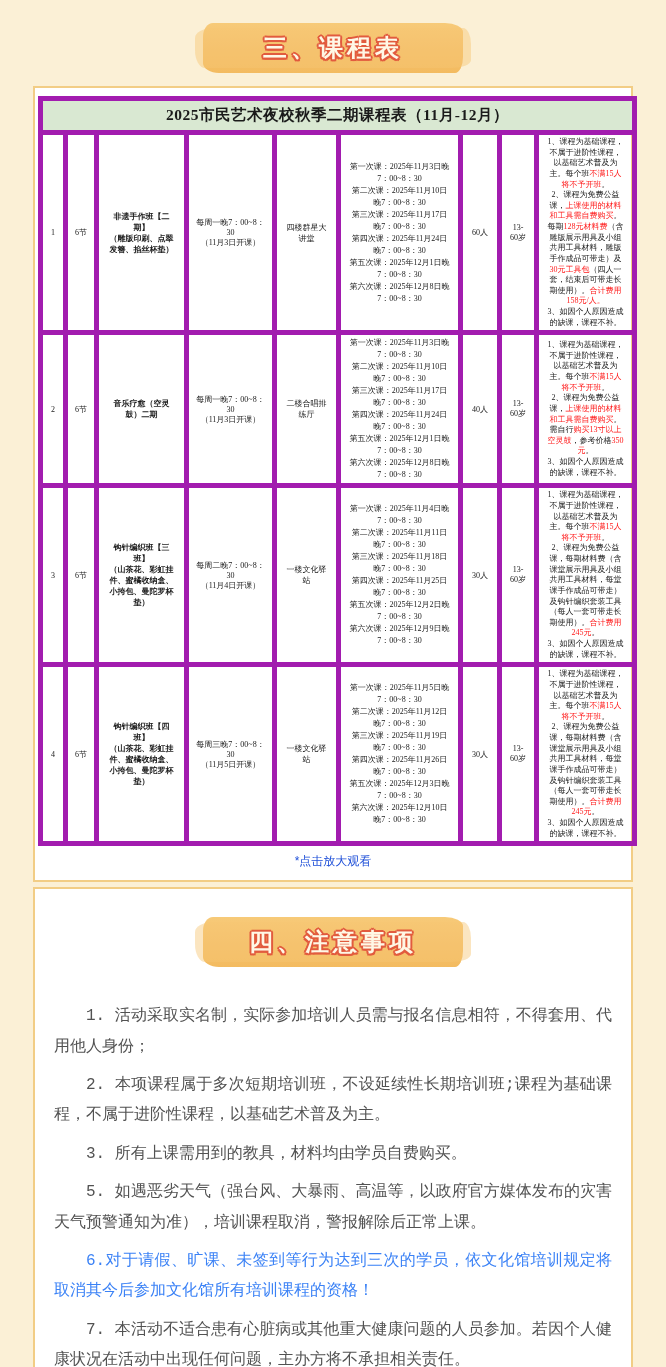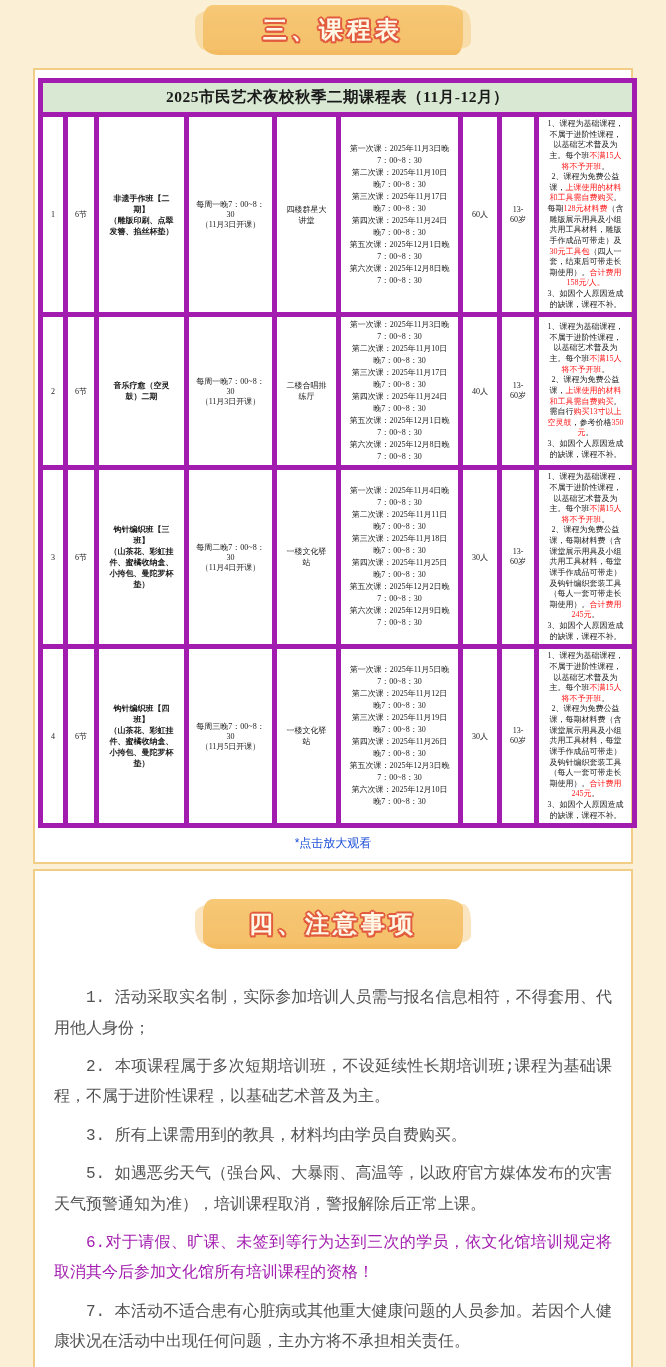--- a/index.html
+++ b/index.html
@@ -18,21 +18,21 @@
     background:rgba(246,198,115,.45);
     border-radius:18px 8px 20px 10px / 10px 16px 8px 18px;
     z-index:0;
   }
   .brush span {
     position:relative; z-index:1;
     font-size:24px; font-weight:bold; letter-spacing:4px; color:#fff8e6;
     text-shadow:-2px 0 #e25b3e, 2px 0 #e25b3e, 0 -2px #e25b3e, 0 2px #e25b3e,
       -1.5px -1.5px #e25b3e, 1.5px -1.5px #e25b3e, -1.5px 1.5px #e25b3e, 1.5px 1.5px #e25b3e;
   }
-  .header-top { padding-top:5px; }
+  .header-top { padding-top:23px; }
 
   
   .card {
     margin:0 33px; background:#ffffff; border:2px solid #f2cd85;
   }
   .card-table { margin-top:13px; padding:8px 3px 2px; }
   .card-notes { margin-top:5px; padding-top:28px; }
 
   
   table.course {
@@ -51,21 +51,21 @@
   td.c8 { text-align:left; font-size:7px; line-height:1.33; padding:2px 3px; }
   td.c8 .red, .tbl-red { color:#ff1a1a; }
   .zoom-hint { text-align:center; font-size:12px; color:#1d4ed8; margin:7px 0 8px; }
 
   
   .notices { padding:26px 11px 4px; }
   .notices p {
     font-size:16px; line-height:1.9; color:#525252; text-align:justify;
     text-indent:2em; margin:8px;font-family:Liberation Mono, monospace;
   }
-  .notices p.red-notice { color:#a21caf; }
+  .notices p.red-notice { color:#3b82f6; }
 </style>
 </head>
 <body>
 
 <div>
 
   <div class="header-top">
     <div class="brush">
       <span>三、课程表</span>
     </div>

